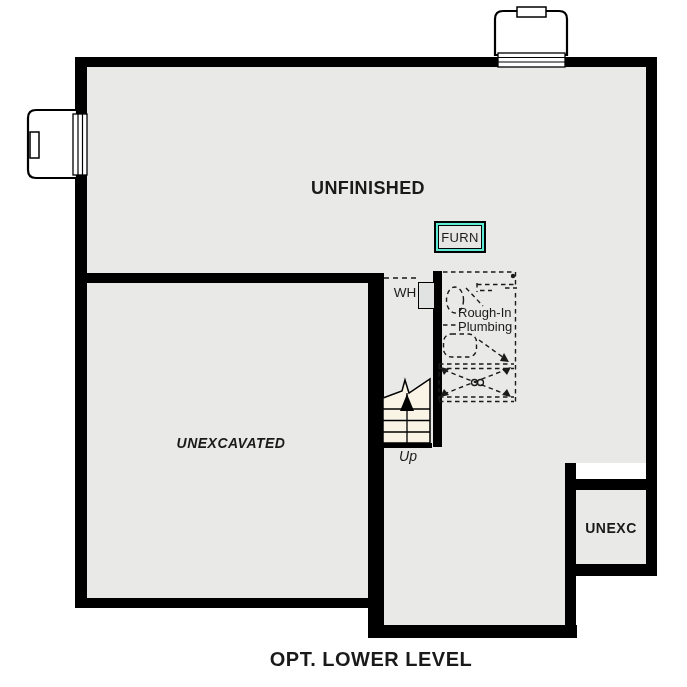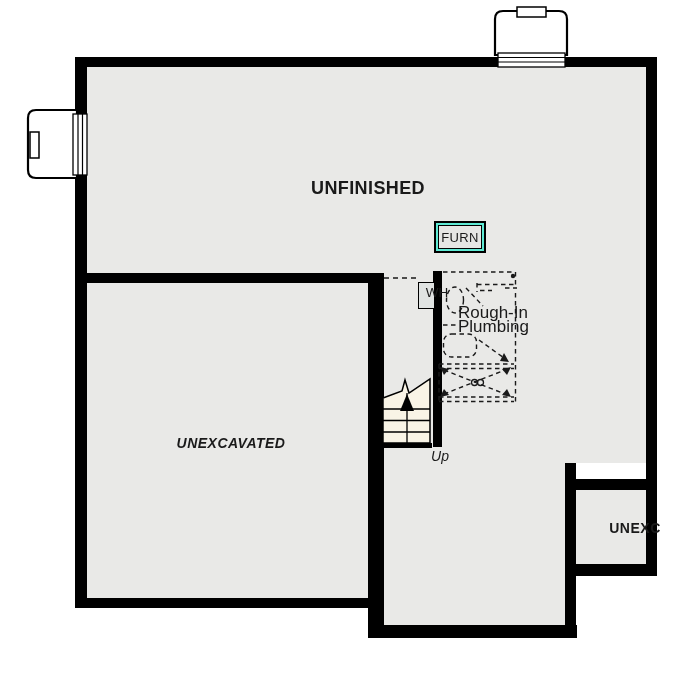--- a/index.html
+++ b/index.html
@@ -5,30 +5,30 @@
   html,body{margin:0;padding:0;background:#ffffff;}
   .canvas{position:relative;width:687px;height:687px;background:#ffffff;overflow:hidden;
           font-family:"Liberation Sans", sans-serif;color:#1a1a1a;}
   .floor{position:absolute;background:#e9e9e7;}
   .wall{position:absolute;background:#000000;}
   .overlay{position:absolute;left:0;top:0;width:687px;height:687px;pointer-events:none;}
   .label{position:absolute;color:#1a1a1a;white-space:nowrap;}
   .center{transform:translateX(-50%);text-align:center;}
   .title{font-size:18px;font-weight:bold;line-height:24px;letter-spacing:.4px;}
   .room-label{font-size:14px;font-weight:bold;letter-spacing:.5px;}
-  .small-label{font-size:13px;margin-left:32px;}
+  .small-label{font-size:13px;}
   .caption{font-size:20px;font-weight:bold;letter-spacing:.5px;}
   .furn-box{position:absolute;left:434px;top:221px;width:52px;height:32px;
             border:2px solid #000;background:#5eead4;box-sizing:border-box;}
   .furn-inner{position:absolute;left:2px;top:2px;right:2px;bottom:2px;
               border:1.5px solid #000;background:#e6e6e4;display:flex;
               align-items:center;justify-content:center;font-size:13px;letter-spacing:.3px;}
   .wh-box{position:absolute;left:418px;top:282px;width:17px;height:27px;
           border:1.8px solid #000;background:#e0e3e2;box-sizing:border-box;}
-  .rough-in{font-size:17px;line-height:13.5px;}
+  .rough-in{font-size:13px;line-height:13.5px;}
 </style>
 </head>
 <body>
 
 <div class="canvas">
 
   <div class="floor" style="left:87px;top:67px;width:559px;height:206px;"></div>
   <div class="floor" style="left:87px;top:283px;width:281px;height:315px;"></div>
   <div class="floor" style="left:384px;top:273px;width:262px;height:190px;"></div>
   <div class="floor" style="left:384px;top:463px;width:181px;height:162px;"></div>
@@ -104,25 +104,26 @@
   </div>
 
   <div class="wh-box"></div>
 
   <div class="label title center" style="left:368px;top:135px;margin-top:41px;">
     <div>UNFINISHED</div>
   </div>
 
   <div class="label room-label center" style="left:231px;top:435px;font-style:italic;">UNEXCAVATED</div>
 
-  <div class="label room-label center" style="left:611px;top:520px;margin-left:24px;">UNEXC</div>
+  <div class="label room-label center" style="left:611px;top:520px;">UNEXC</div>
 
   <div class="label small-label center" style="left:405px;top:285px;font-size:13.5px;">WH</div>
 
   <div class="label rough-in" style="left:458px;top:306px;">
     <div>Rough-In</div>
     <div>Plumbing</div>
   </div>
 
   <div class="label small-label center" style="left:408px;top:448px;font-size:14px;font-style:italic;">Up</div>
 
+  <div class="label caption center" style="left:371px;top:648px;">OPT. LOWER LEVEL</div>
 
 </div>
 
 </body></html>

